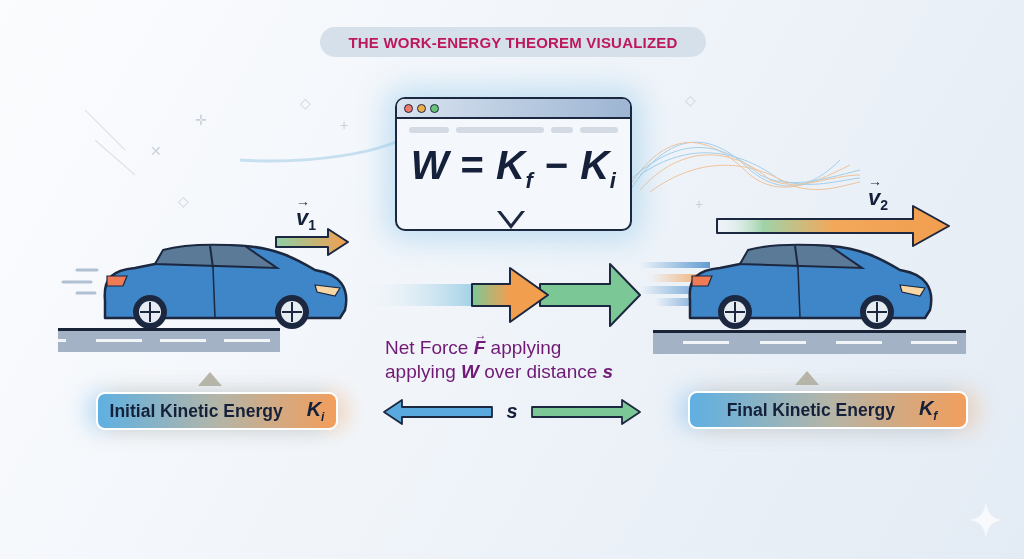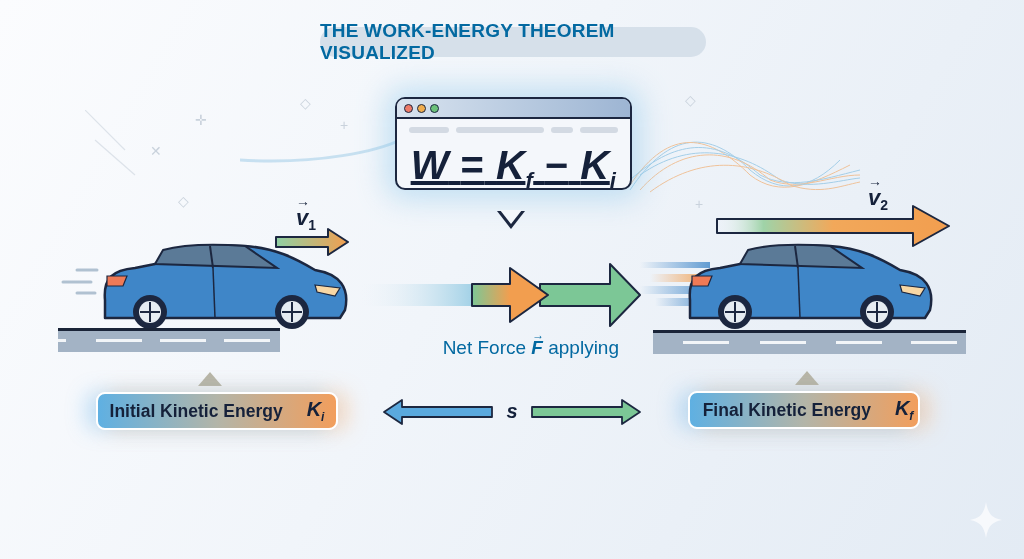--- a/index.html
+++ b/index.html
@@ -8,28 +8,27 @@
     font-family: "Liberation Sans", "DejaVu Sans", sans-serif;
     background: linear-gradient(120deg, #fbfcfe 0%, #f1f5fa 45%, #e3ebf4 100%);
     position: relative;
     color: #13203a;
   }
   .abs { position: absolute; }
   .title-pill {
     left: 320px; top: 27px; width: 386px; height: 30px;
     border-radius: 15px; background: #d6e0ea;
     display: flex; align-items: center; justify-content: center;
-    font-weight: bold; font-size: 19px; letter-spacing: 0.2px; color: #0369a1;
+    font-weight: bold; font-size: 15px; letter-spacing: 0.2px; color: #be185d;
   }
   .deco { color: #c9d2dc; font-size: 14px; }
   .eq-window {
-    left: 395px; top: 97px; width: 237px; height: 93px;
+    left: 395px; top: 97px; width: 237px; height: 134px;
     border: 2.5px solid #1c2740; border-radius: 10px; background: #f4f7fb;
     box-shadow: 0 0 28px 10px rgba(140, 200, 235, 0.45);
-    text-decoration: underline;
   }
   .eq-titlebar {
     height: 20px; background: linear-gradient(90deg,#d8e3ef,#9db5d3);
     border-bottom: 2px solid #1c2740; border-radius: 7px 7px 0 0;
     display: flex; align-items: center; padding-left: 7px; gap: 4px;
   }
   .dot { width: 9px; height: 9px; border-radius: 50%; border: 1.2px solid #1c2740; }
   .eq-lines { display: flex; gap: 7px; padding: 8px 10px 0 12px; }
   .eq-lines span { height: 6px; border-radius: 3px; background: #d3dae3; }
   .eq-text {
@@ -46,22 +45,22 @@
     left: 500px; top: 210px; width: 0; height: 0;
     border-left: 11px solid transparent; border-right: 11px solid transparent;
     border-top: 14px solid #f4f7fb;
   }
   .road { height: 24px; background: #a3b3c5; border-top: 3px solid #1a2438; }
   .road .dash { position: absolute; top: 8px; height: 3px; width: 46px; background: #f2f5f8; }
   .vec-label { font-weight: bold; font-style: italic; font-size: 22px; color: #15213a; }
   .vec-label .arrow-over { position: absolute; top: -12px; left: 0; font-size: 14px; font-style: normal; }
   .vec-label sub { font-size: 14px; font-style: normal; }
   .caption {
-    left: 369px; top: 336px; width: 250px; text-align: right;
-    font-size: 19px; line-height: 24px; color: #0369a1;
+    left: 385px; top: 336px; width: 250px; text-align: left;
+    font-size: 19px; line-height: 24px; color: #701a75;
   }
   .caption b { font-style: italic; }
   .energy-box {
     height: 38px; border-radius: 9px; border: 2px solid #fff;
     background: linear-gradient(90deg, #5fb0e2 0%, #b3b5a8 50%, #f29e5c 100%);
     display: flex; align-items: center; justify-content: center;
     font-size: 17.5px; color: #15213a;
     box-shadow: -10px 0 20px rgba(100,180,240,0.35), 10px 0 20px rgba(250,170,100,0.35);
     font-weight: bold;
   }
@@ -198,20 +197,23 @@
   </defs>
   <rect x="0" y="22" width="115" height="22" fill="url(#gb)"></rect>
   <path d="M180 22 H250 V2 L280 33 L250 64 V44 H180 Z" fill="#7cc796" stroke="#1c2740" stroke-width="2" stroke-linejoin="round"></path>
   <path d="M112 22 H150 V6 L188 33 L150 60 V44 H112 Z" fill="url(#go)" stroke="#1c2740" stroke-width="2" stroke-linejoin="round"></path>
 </svg>
 
 <div class="abs caption">
   <div>
     <span>Net Force </span><b style="position:relative;display:inline-block"><span style="position:absolute;top:-13px;left:1px;font-size:12px;font-style:normal">→</span><span>F</span></b><span> applying</span>
   </div>
+  <div>
+    <span>applying </span><b>W</b><span> over distance </span><b>s</b>
+  </div>
 </div>
 
 <svg class="abs" style="left:382px;top:398px;" width="260" height="28">
   <path d="M2 14 L20 2 V9 H110 V19 H20 V26 Z" fill="#5aa9de" stroke="#1c2740" stroke-width="1.8" stroke-linejoin="round"></path>
   <path d="M258 14 L240 2 V9 H150 V19 H240 V26 Z" fill="#7cc796" stroke="#1c2740" stroke-width="1.8" stroke-linejoin="round"></path>
 </svg>
 <div class="abs" style="left:500px;top:400px;width:24px;text-align:center;font-weight:bold;font-style:italic;font-size:20px;">s</div>
 
 <svg class="abs" style="left:640px;top:240px;" width="300" height="95">
   <defs>
@@ -253,20 +255,20 @@
   <span class="dash" style="left:258px"></span>
 </div>
 
 <div class="abs energy-notch" style="left:198px;top:372px;"></div>
 <div class="abs energy-box" style="left:96px;top:392px;width:242px;">
   <span>Initial Kinetic Energy</span>
   <b><span>K</span><sub>i</sub></b>
 </div>
 
 <div class="abs energy-notch" style="left:795px;top:371px;"></div>
-<div class="abs energy-box" style="left:688px;top:391px;width:232px;padding-left:8px;">
+<div class="abs energy-box" style="left:688px;top:391px;width:280px;padding-left:8px;">
   <span>Final Kinetic Energy</span>
   <b><span>K</span><sub>f</sub></b>
 </div>
 
 <svg class="abs" style="left:968px;top:500px;" width="36" height="40">
   <path d="M18 2 C20 14 24 18 34 20 C24 22 20 26 18 38 C16 26 12 22 2 20 C12 18 16 14 18 2 Z" fill="#f7f9fc"></path>
 </svg>
 
 </body></html>

